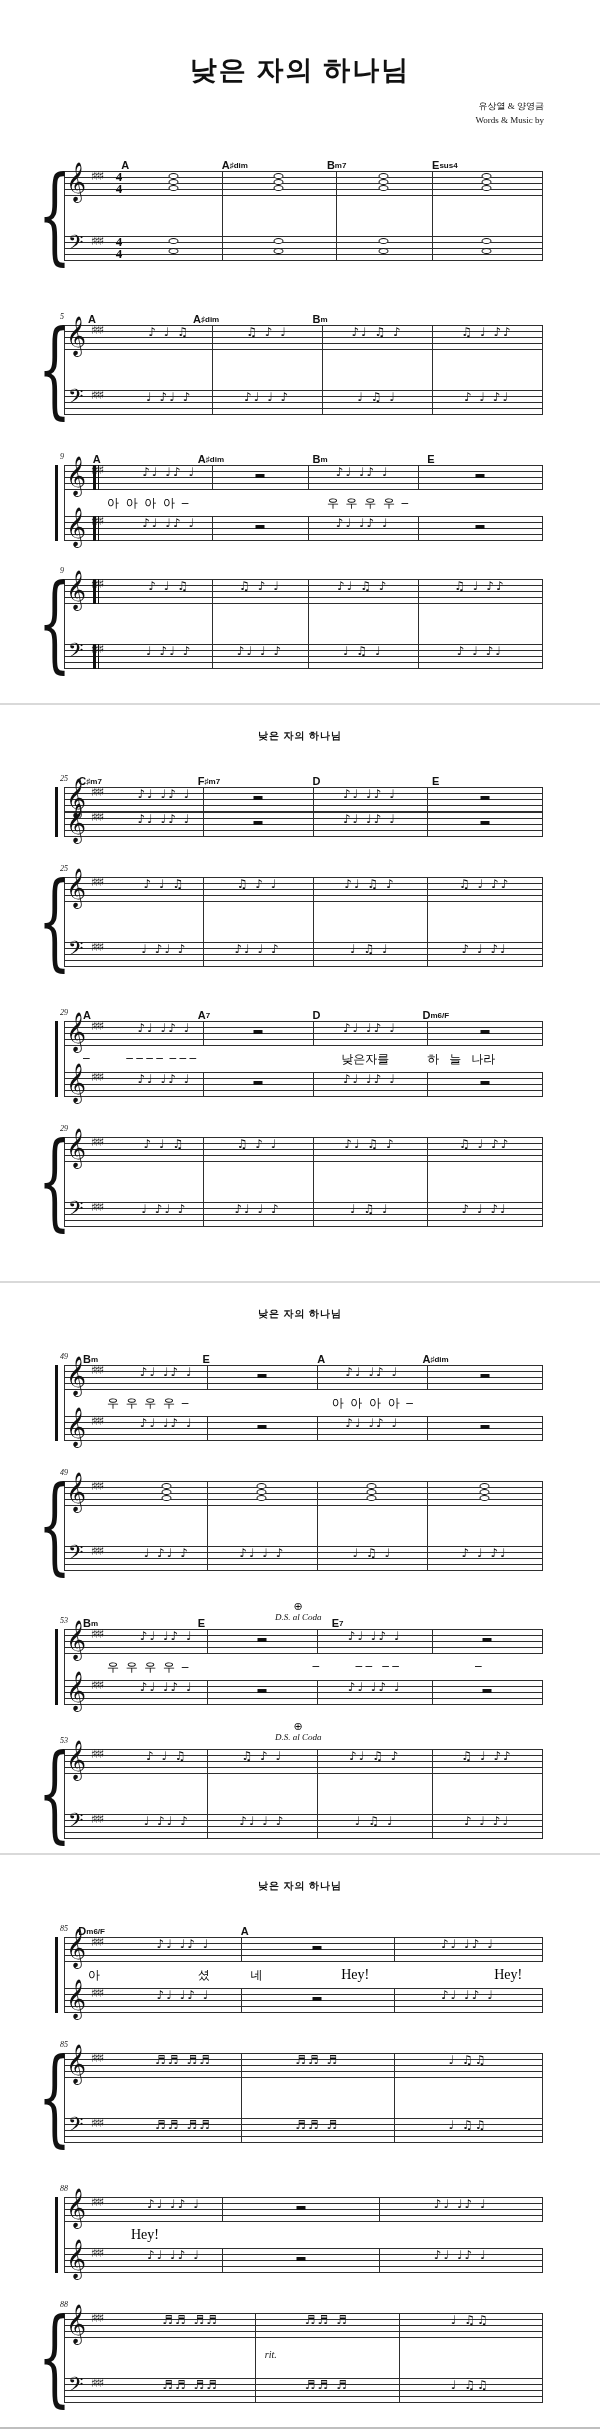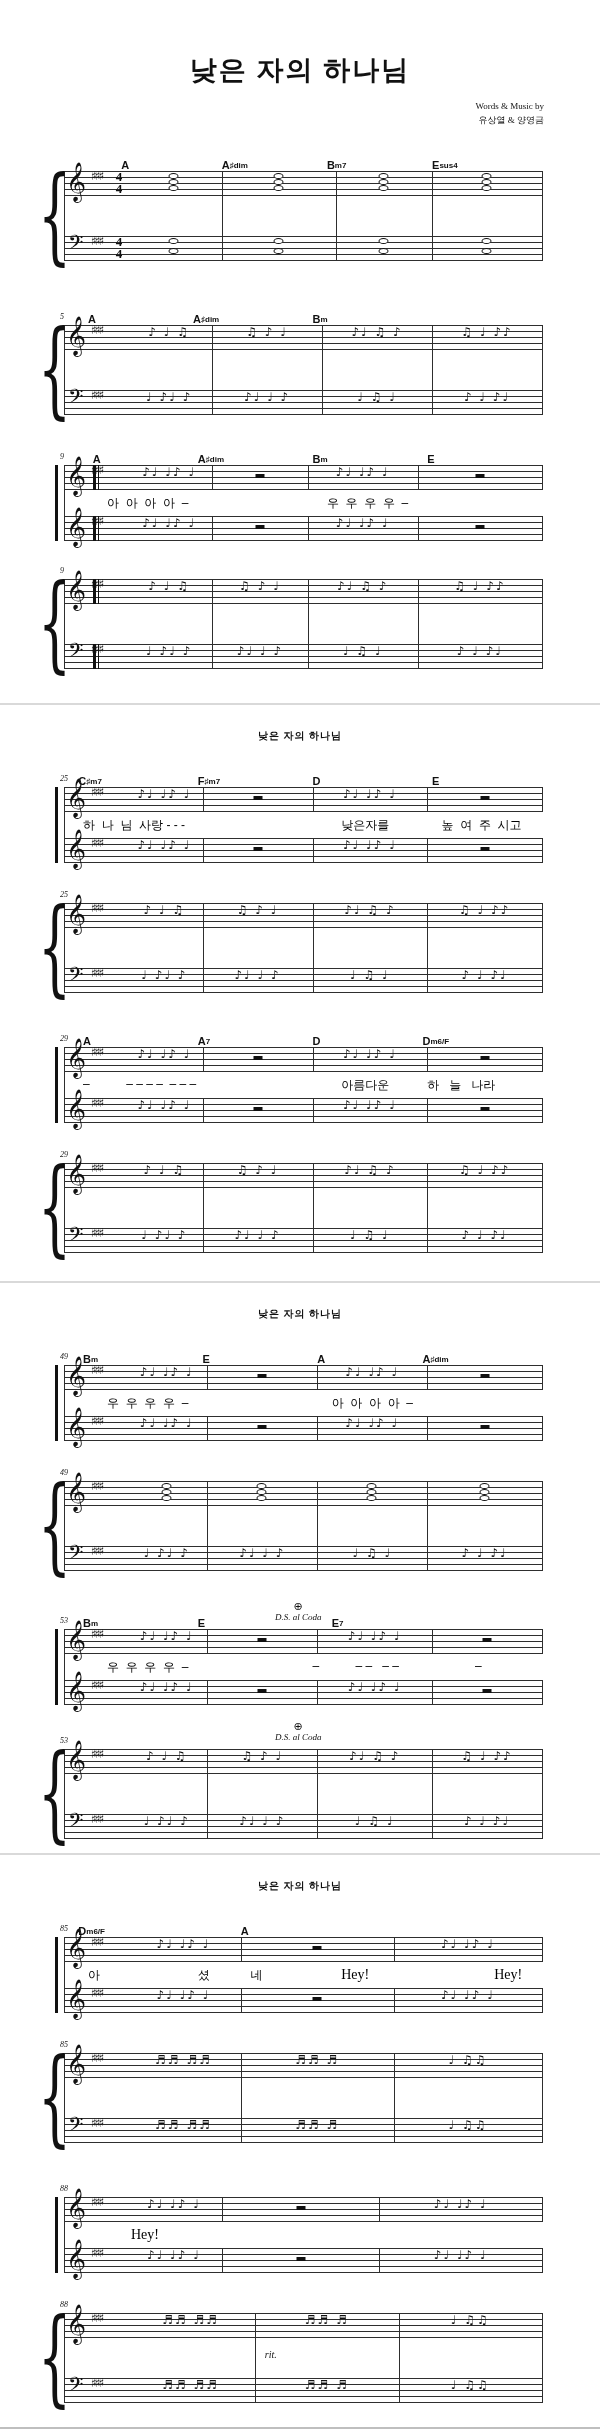--- a/index.html
+++ b/index.html
@@ -46,22 +46,22 @@
   .repthin{position:absolute;top:0;bottom:0;width:1px;background:#111;}
 </style>
 </head>
 <body>
 
 <div id="sheet">
 
   <div class="page" style="height: 703px;">
     <div class="title">낮은 자의 하나님</div>
     <div class="credits">
+      <div>유상열 &amp; 양영금</div>
       <div>Words &amp; Music by</div>
-      <div>유상열 &amp; 양영금</div>
     </div>
     <div class="systems">
         <div class="system" style="margin-top: 30px;">
           <div class="chordrow">
             <span class="chord" style="left: 12%;"><span class="croot">A</span></span>
             <span class="chord" style="left: 33%;"><span class="croot">A</span><span class="csup">♯dim</span></span>
             <span class="chord" style="left: 55%;"><span class="croot">B</span><span class="csup">m7</span></span>
             <span class="chord" style="left: 77%;"><span class="croot">E</span><span class="csup">sus4</span></span>
           </div>
           <div class="stavewrap piano">
@@ -259,25 +259,20 @@
               <span class="ks">♯♯♯</span>
               <span class="bl" style="left: 29%;"></span>
               <span class="bl" style="left: 52%;"></span>
               <span class="bl" style="left: 76%;"></span>
               <span class="bl" style="left: 100%;"></span>
               <span class="nt" style="left: 21%;">♪♩ ♩♪ ♩</span>
               <span class="rest" style="left: 40.5%;"></span>
               <span class="nt" style="left: 64%;">♪♩ ♩♪ ♩</span>
               <span class="rest" style="left: 88%;"></span>
             </div>
-            <div class="gap lyricgap">
-              <span class="lyr" style="left: 4%;">하  나  님  사랑 - - -</span>
-              <span class="lyr" style="left: 58%;">낮은자를</span>
-              <span class="lyr" style="left: 79%;">높  여  주  시고</span>
-            </div>
             <div class="staff">
               <span class="clef clef-g">𝄞</span>
               <span class="ks">♯♯♯</span>
               <span class="bl" style="left: 29%;"></span>
               <span class="bl" style="left: 52%;"></span>
               <span class="bl" style="left: 76%;"></span>
               <span class="bl" style="left: 100%;"></span>
               <span class="nt" style="left: 21%;">♪♩ ♩♪ ♩</span>
               <span class="rest" style="left: 40.5%;"></span>
               <span class="nt" style="left: 64%;">♪♩ ♩♪ ♩</span>
@@ -333,21 +328,21 @@
               <span class="bl" style="left: 76%;"></span>
               <span class="bl" style="left: 100%;"></span>
               <span class="nt" style="left: 21%;">♪♩ ♩♪ ♩</span>
               <span class="rest" style="left: 40.5%;"></span>
               <span class="nt" style="left: 64%;">♪♩ ♩♪ ♩</span>
               <span class="rest" style="left: 88%;"></span>
             </div>
             <div class="gap lyricgap">
               <span class="lyr" style="left: 4%;">–</span>
               <span class="lyr" style="left: 13%;">– – – –  – – –</span>
-              <span class="lyr" style="left: 58%;">아름다운</span>
+              <span class="lyr" style="left: 58%;">낮은자를</span>
               <span class="lyr" style="left: 76%;">하   늘   나라</span>
             </div>
             <div class="staff">
               <span class="clef clef-g">𝄞</span>
               <span class="ks">♯♯♯</span>
               <span class="bl" style="left: 29%;"></span>
               <span class="bl" style="left: 52%;"></span>
               <span class="bl" style="left: 76%;"></span>
               <span class="bl" style="left: 100%;"></span>
               <span class="nt" style="left: 21%;">♪♩ ♩♪ ♩</span>

